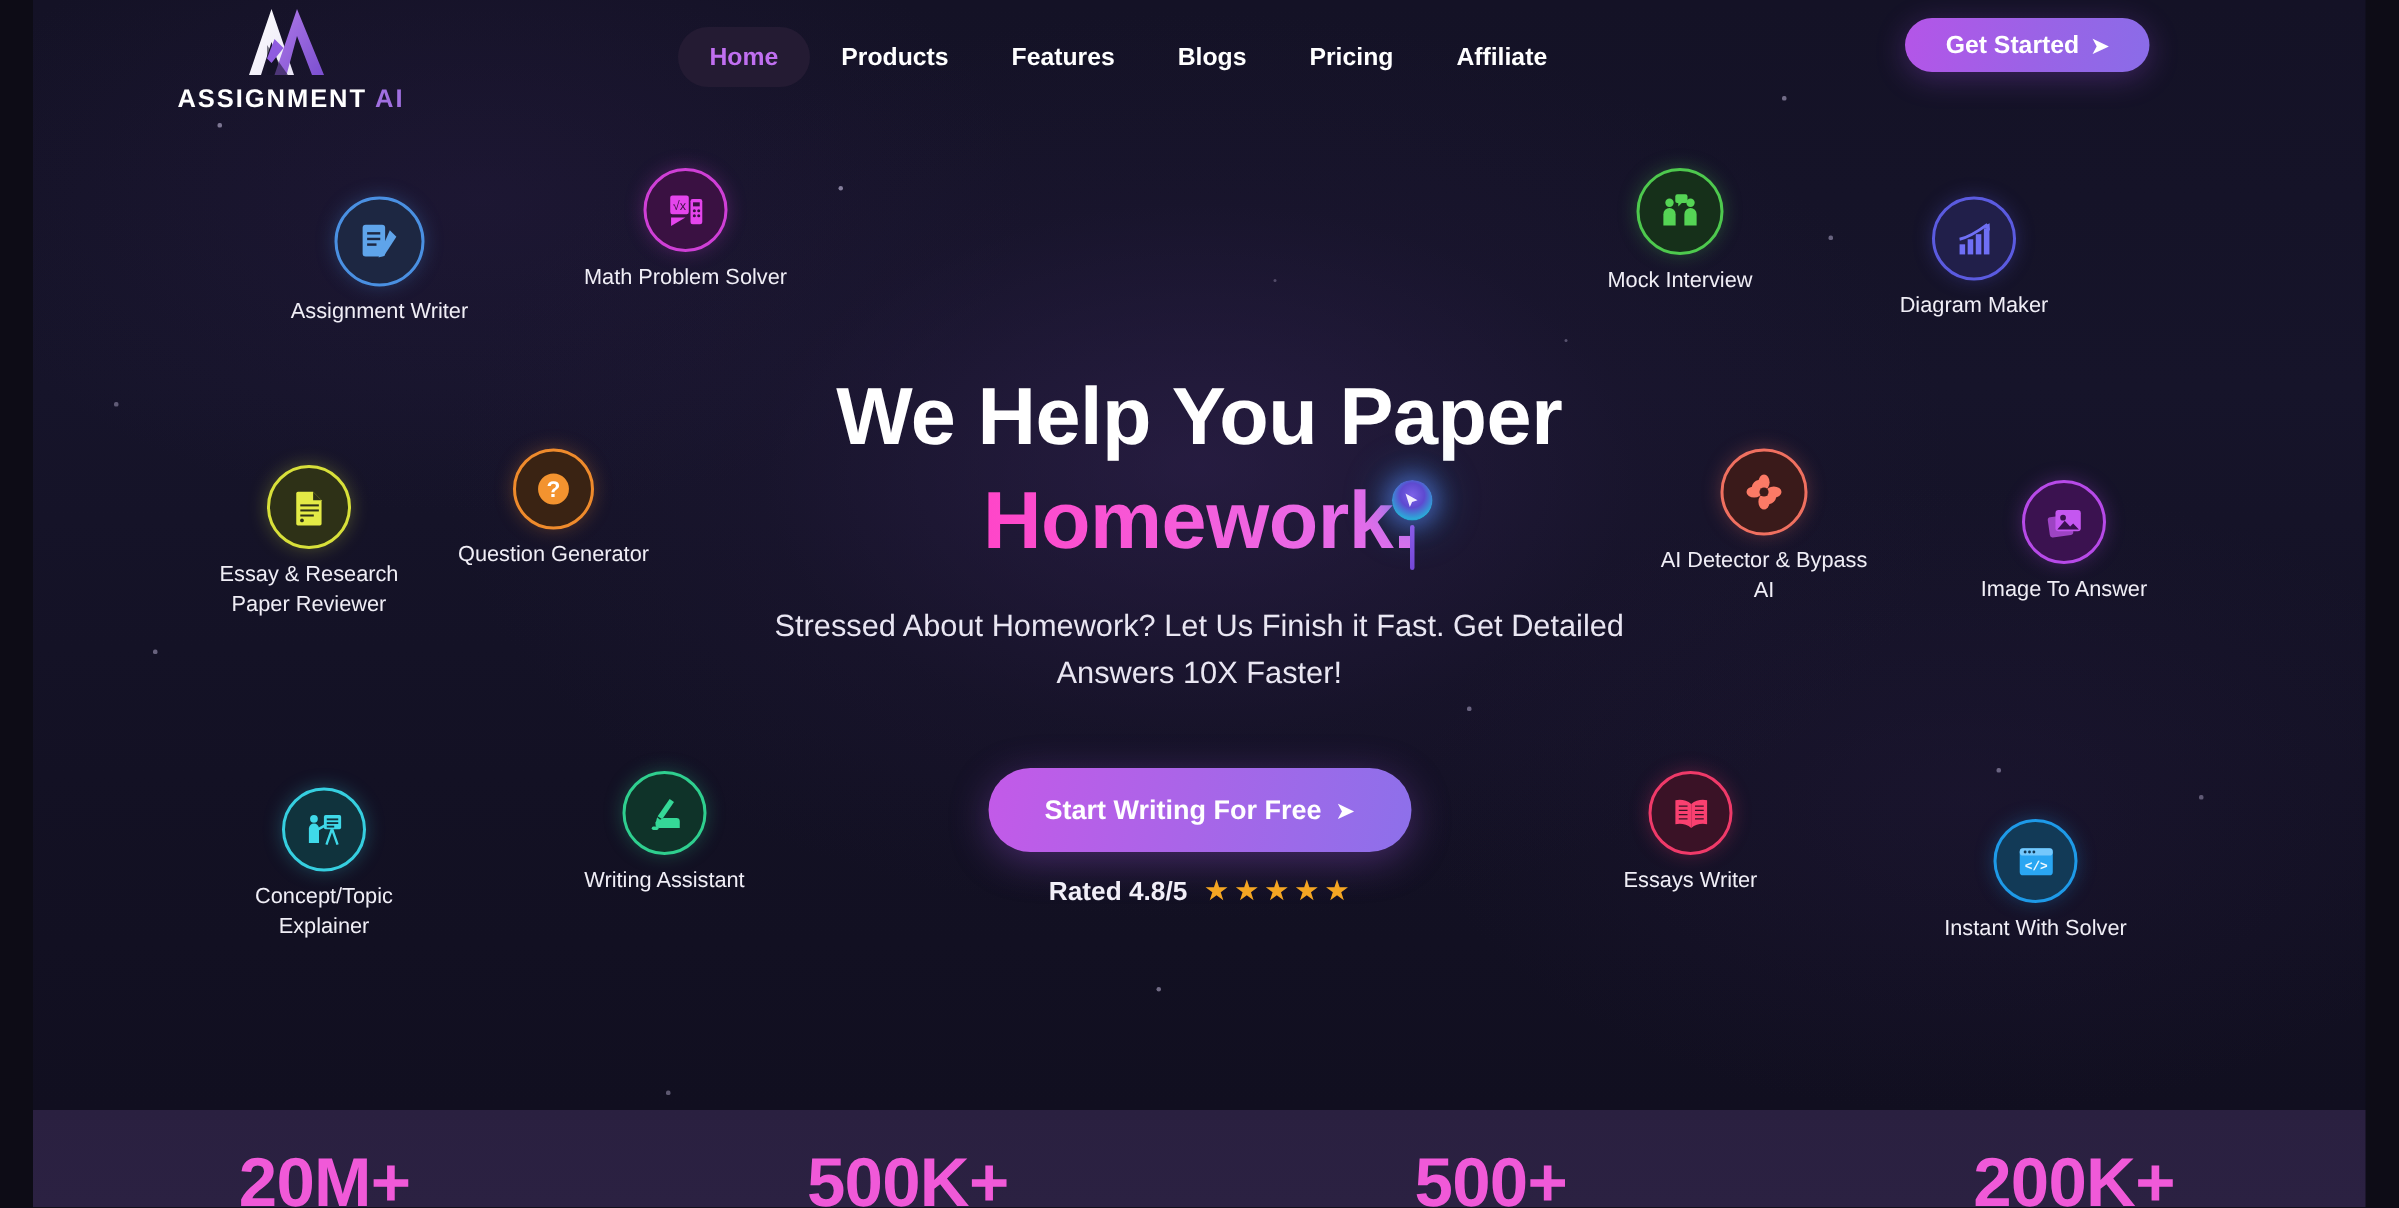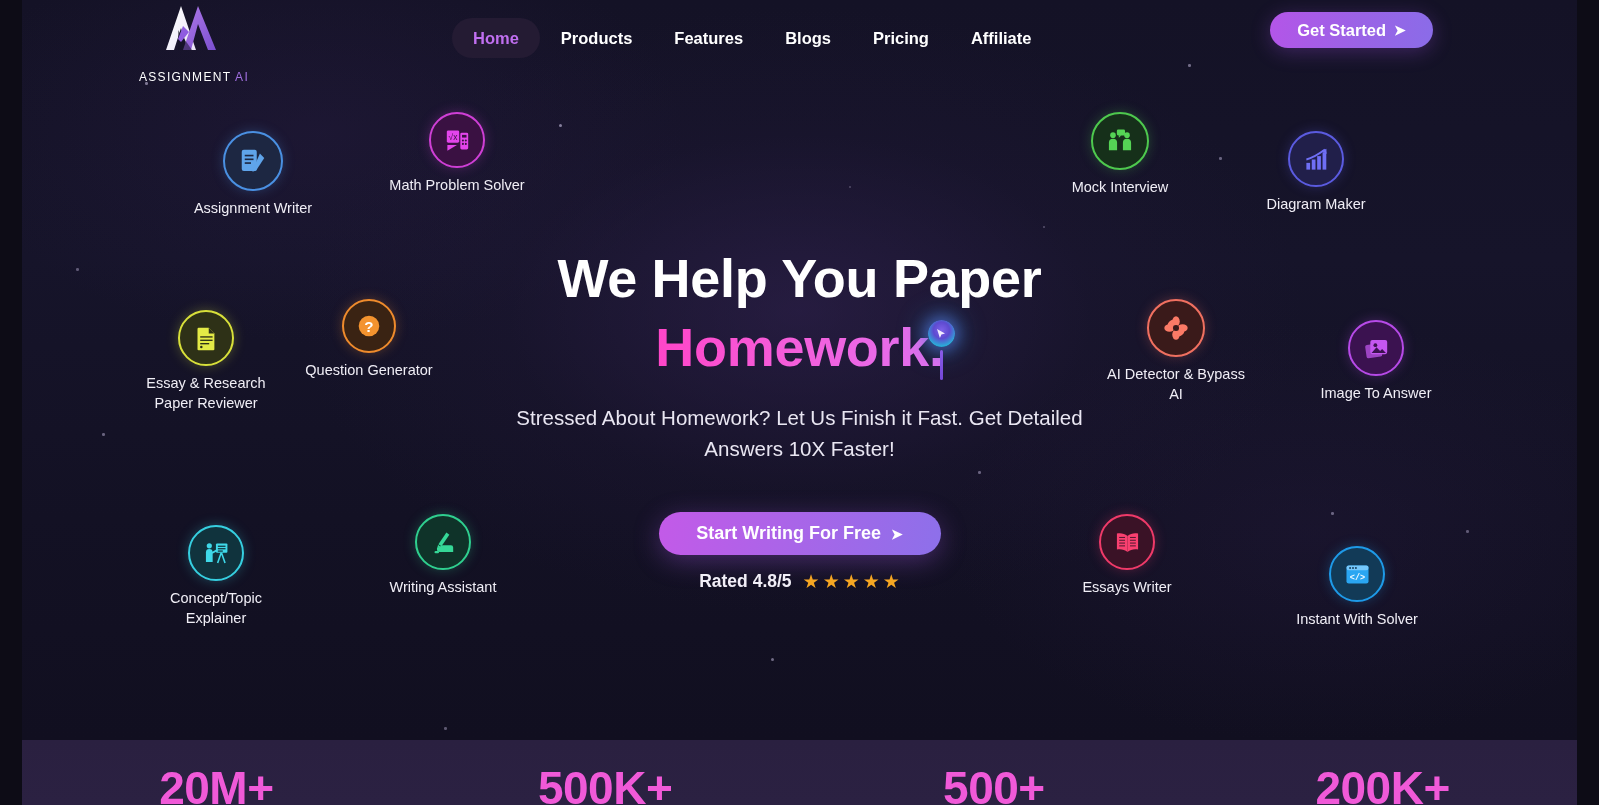--- a/index.html
+++ b/index.html
@@ -71,24 +71,24 @@
     display: flex;
     flex-direction: column;
     align-items: center;
   }
   .brand-mark {
     width: 68px;
     height: 52px;
     position: relative;
   }
   .brand-text {
-    margin-top: 16px;
-    font-size: 12px;
+    margin-top: 2px;
+    font-size: 17px;
     letter-spacing: 1.3px;
-    font-weight: 400;
+    font-weight: 700;
     color: #ffffff;
     white-space: nowrap;
   }
   .brand-text .ai { color: #a06fe0; }
 
   .nav-links {
     position: absolute;
     left: 452px;
     top: 18px;
     display: flex;
@@ -200,21 +200,21 @@
     font-size: 20.5px;
     line-height: 31px;
     color: #e9e6f2;
     font-weight: 400;
     padding: 0 38px;
   }
 
   .cta {
     margin: 48px auto 0;
     width: 282px;
-    height: 43px;
+    height: 56px;
     border: none;
     border-radius: 28px;
     background: linear-gradient(100deg, #c35ae8 0%, #a965e8 48%, #8d70ea 100%);
     color: #fff;
     font-family: "Liberation Sans", sans-serif;
     font-size: 18px;
     font-weight: 700;
     cursor: pointer;
     display: flex;
     align-items: center;

